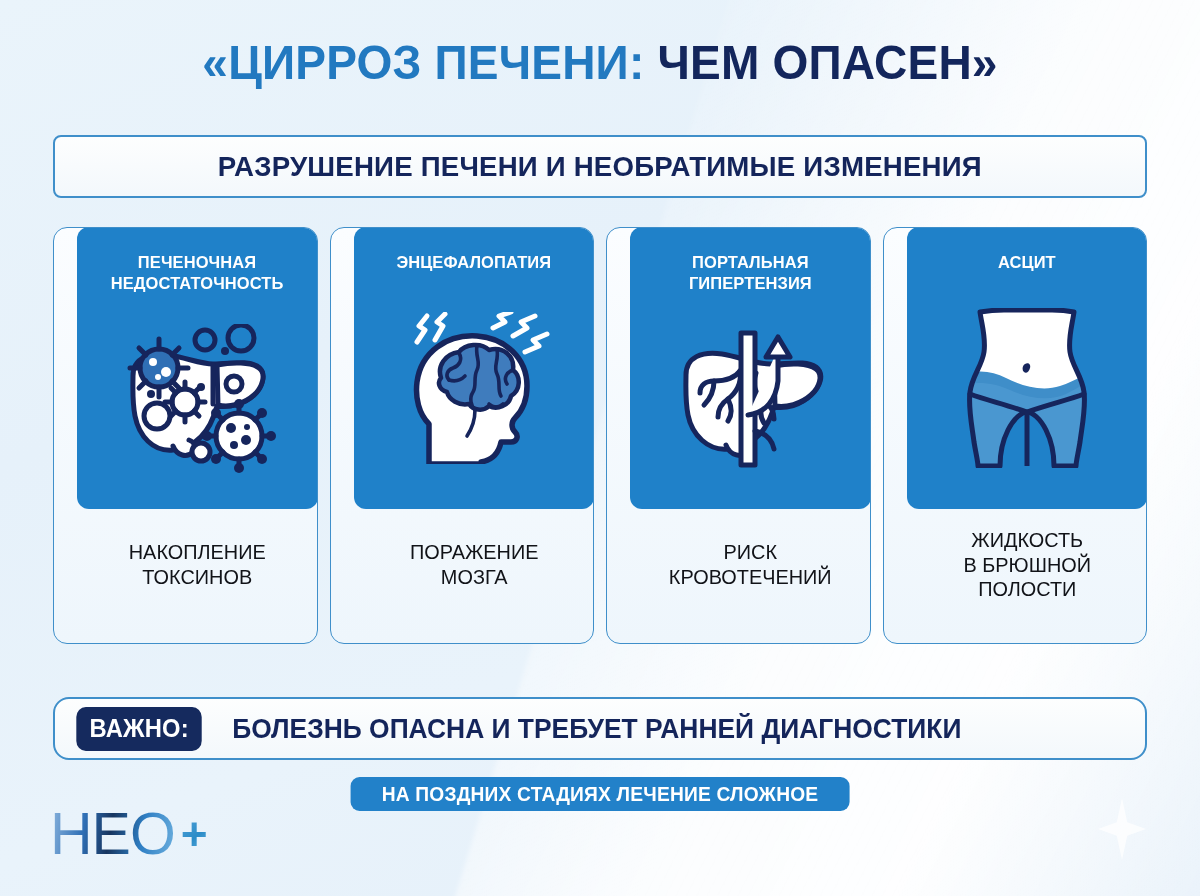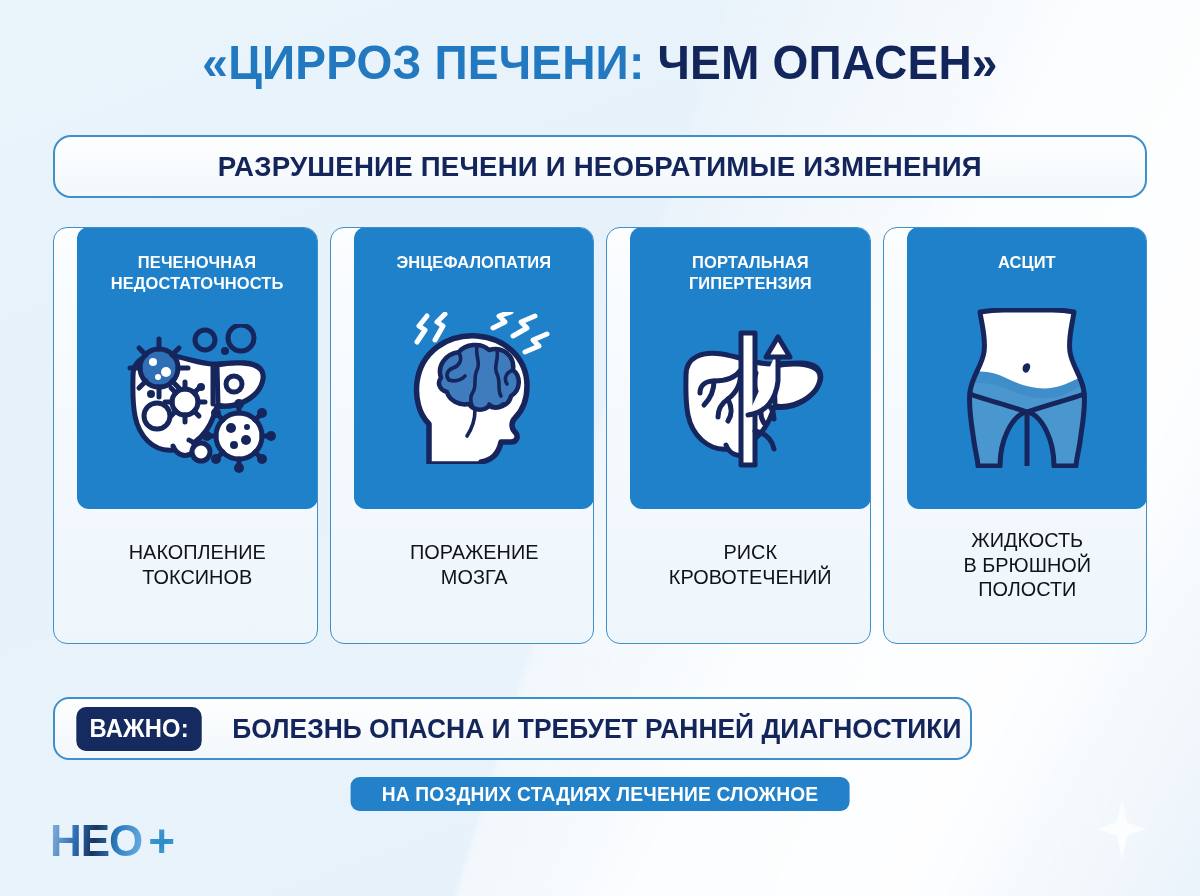--- a/index.html
+++ b/index.html
@@ -46,21 +46,21 @@
   }
   #title .t-a { color:#2279c0; }
   #title .t-b { color:#13265c; }
 
   
   #subtitle-bar {
     position:absolute; top:135px; left:53px;
     width:1094px; height:63px;
     background:linear-gradient(180deg,#fdfefe 0%,#f3f8fc 100%);
     border:2px solid #3f8fca;
-    border-radius:18px;
+    border-radius:8px;
     display:flex; align-items:center; justify-content:center;
   }
   #subtitle-text {
     color:#14255b;
     font-size:28.5px;
     font-weight:bold;
     letter-spacing:.2px;
     white-space:nowrap;
     transform:scaleX(.97);
   }
@@ -114,21 +114,21 @@
     font-size:20.5px;
     line-height:1.2;
     padding:6px 4px 28px 4px;
     white-space:pre-line;
     transform:scaleX(.97);
   }
 
   
   #important-bar {
     position:absolute; top:697px; left:53px;
-    width:919px; height:63px;
+    width:1094px; height:63px;
     background:linear-gradient(180deg,#fdfefe 0%,#f3f8fc 100%);
     border:2px solid #3f8fca;
     border-radius:16px;
     display:flex; align-items:center;
     padding-left:18px;
   }
   #important-badge {
     background:#152a5e;
     color:#fff;
     font-weight:bold;
@@ -166,22 +166,22 @@
     white-space:nowrap;
     transform:scaleX(.96);
   }
 
   
   #logo {
     position:absolute; left:50px; bottom:28px;
     display:flex; align-items:center; gap:4px;
   }
   #logo-text {
-    font-size:44px;
-    font-weight:bold;
+    font-size:59px;
+    font-weight:normal;
     letter-spacing:-1px;
     background:linear-gradient(100deg,#8fb8e0 0%,#2f6fb5 28%,#17355f 48%,#2f7fc4 72%,#6fb2e0 100%);
     -webkit-background-clip:text;
     background-clip:text;
     color:transparent;
     transform:scaleY(1.02);
   }
   #logo-plus {
     font-size:46px;
     font-weight:bold;

